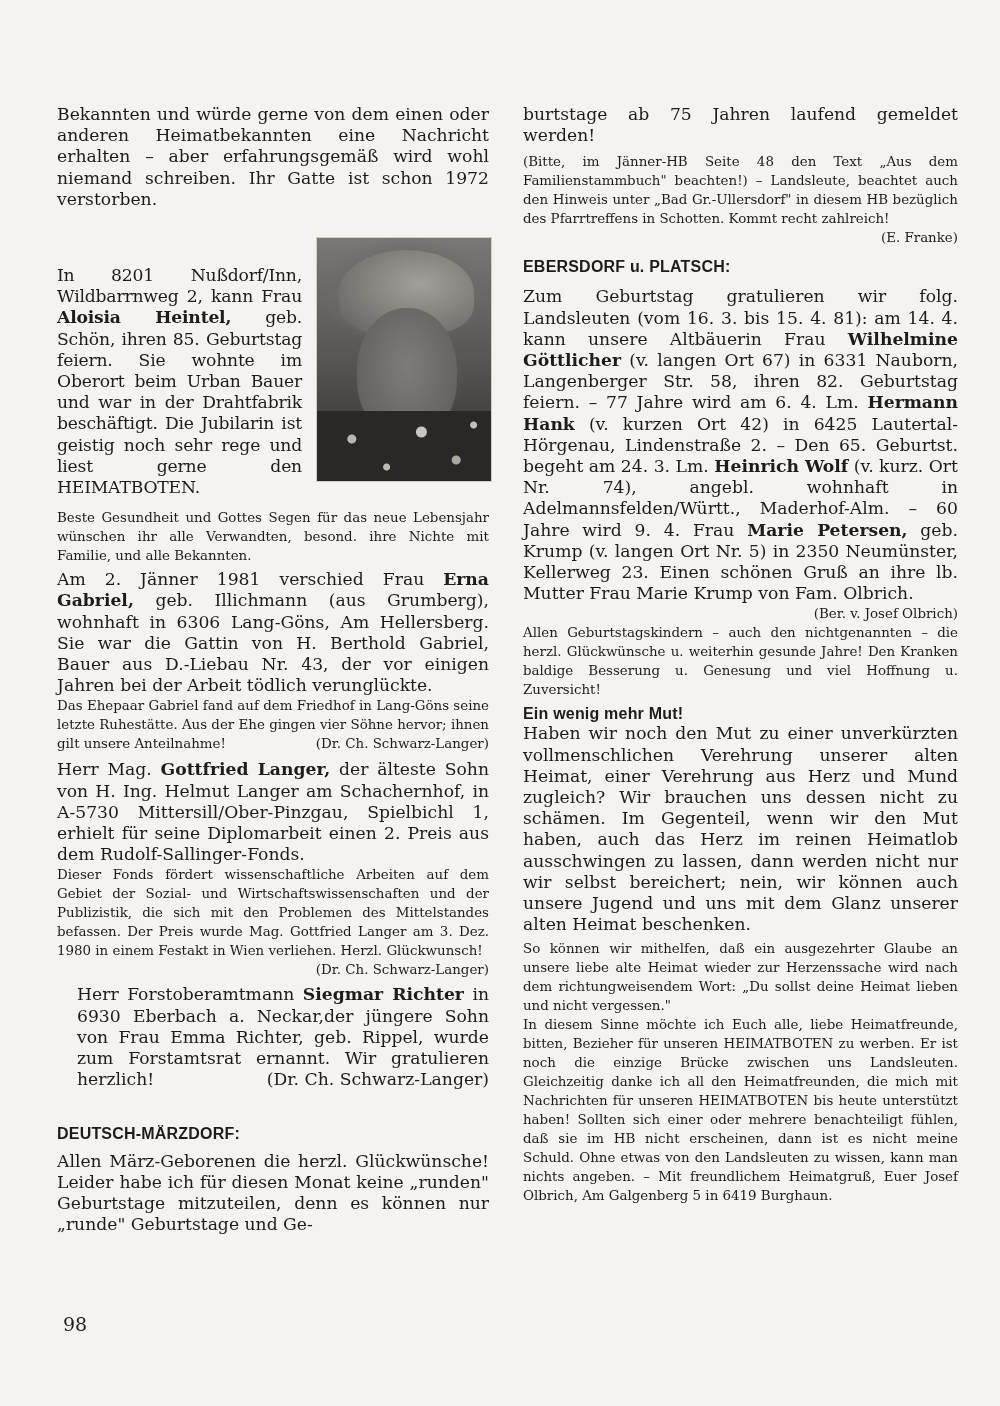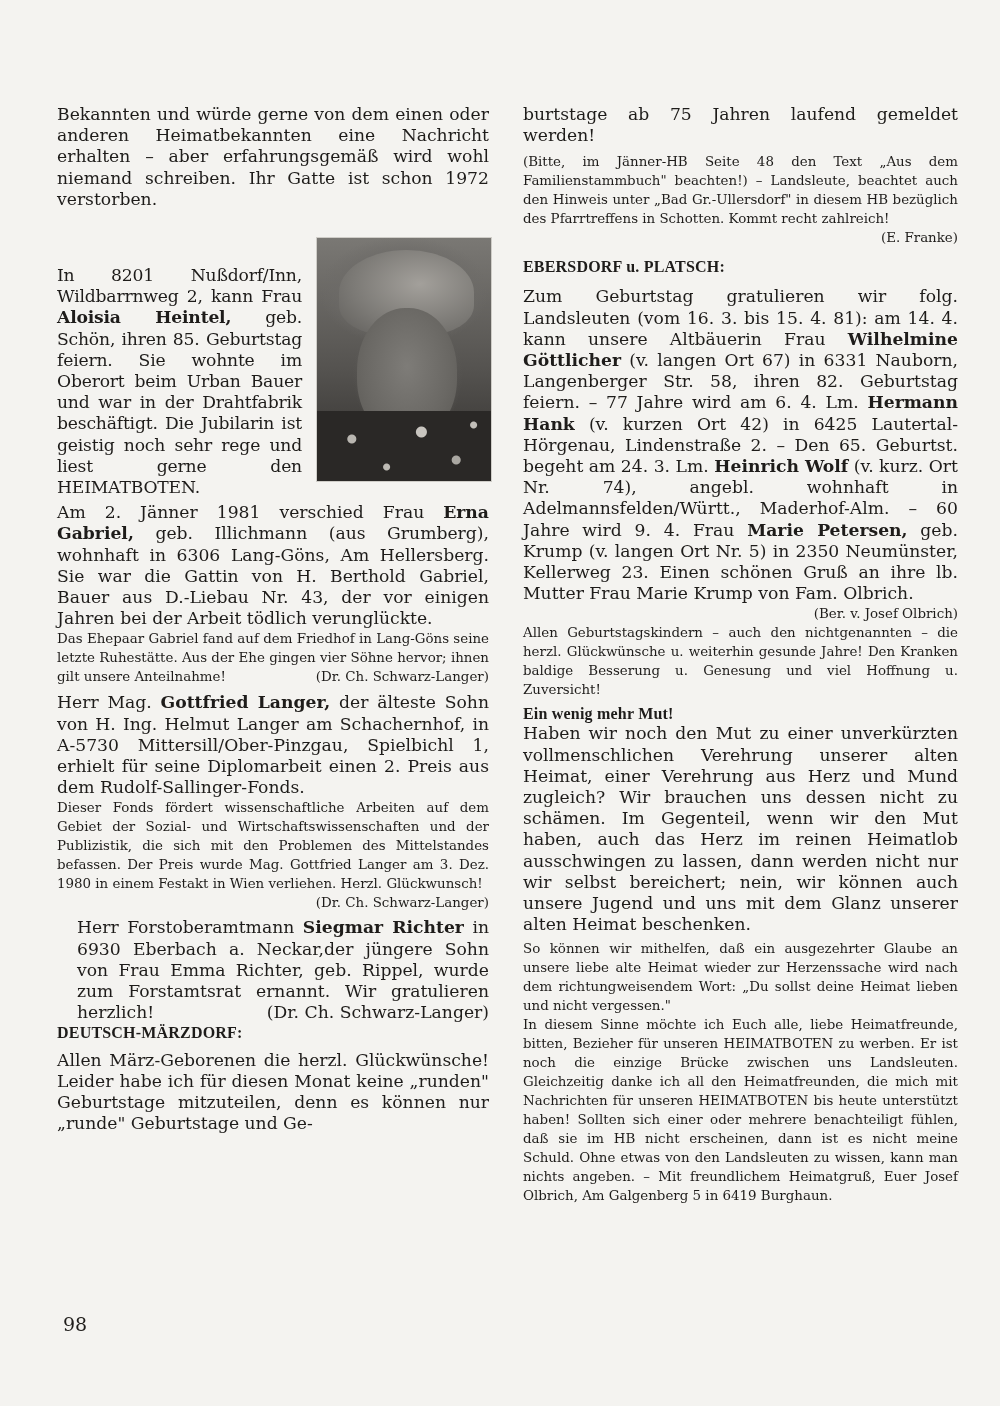--- a/index.html
+++ b/index.html
@@ -9,21 +9,21 @@
       color: #1e1c1a;
       font-family: "DejaVu Serif", "Liberation Serif", serif;
       position: relative; overflow: hidden;
     }
     .page { position: absolute; left: 0; top: 0; width: 1000px; height: 1400px; }
     .col { position: absolute; top: 100px; }
     .col-left { left: 57px; width: 432px; }
     .col-right { left: 523px; width: 435px; }
     .lg { font-size: 17.2px; line-height: 21.2px; text-align: justify; margin: 0; }
     .sm { font-size: 13.4px; line-height: 19px; text-align: justify; margin: 0; }
-    .heading { font-family: Liberation Serif, serif; font-weight: bold; font-size: 16px; margin: 0; letter-spacing: 0.2px; }
+    .heading { font-family: Liberation Sans, sans-serif; font-weight: bold; font-size: 16px; margin: 0; letter-spacing: 0.2px; }
     .sig { float: right; }
     b { font-weight: bold; }
     .photo {
       position: absolute; left: 316px; top: 237px; width: 174px; height: 243px;
       background:
         radial-gradient(ellipse 55px 70px at 52% 56%, #6c6a67 0%, #5d5b58 55%, rgba(90,88,85,0) 100%),
         radial-gradient(ellipse 85px 55px at 50% 22%, #8d8b87 0%, #6d6b68 60%, rgba(60,58,55,0) 100%),
         linear-gradient(180deg, #7a7874 0%, #54524f 55%, #2e2c2a 100%);
       border: 1px solid #cfcdc8;
     }
@@ -55,20 +55,21 @@
 <div class="page">
 
   <div class="col col-left">
     <p class="lg" style="margin-top:4px">Bekannten und würde gerne von dem einen oder anderen Heimatbekannten eine Nachricht erhalten – aber erfahrungsgemäß wird wohl niemand schreiben. Ihr Gatte ist schon 1972 verstorben.</p>
 
     <div style="margin-top:55px; width:245px; letter-spacing:-0.2px;">
       <p class="lg" style="text-align:justify;">
         <span>In 8201 Nußdorf/Inn, Wildbarrnweg 2, kann Frau </span><b>Aloisia Heintel,</b><span> geb. Schön, ihren 85. Geburtstag feiern. Sie wohnte im Oberort beim Urban Bauer und war in der Drahtfabrik beschäftigt. Die Jubilarin ist geistig noch sehr rege und liest gerne den HEIMATBOTEN.</span>
       </p>
     </div>
+    <p class="sm" style="margin-top:10px">Beste Gesundheit und Gottes Segen für das neue Lebensjahr wünschen ihr alle Verwandten, besond. ihre Nichte mit Familie, und alle Bekannten.</p>
 
     <div style="margin-top:4px;">
       <p class="lg">
         <span>Am 2. Jänner 1981 verschied Frau </span><b>Erna Gabriel,</b><span> geb. Illichmann (aus Grumberg), wohnhaft in 6306 Lang-Göns, Am Hellersberg. Sie war die Gattin von H. Berthold Gabriel, Bauer aus D.-Liebau Nr. 43, der vor einigen Jahren bei der Arbeit tödlich verunglückte.</span>
       </p>
       <p class="sm">
         <span>Das Ehepaar Gabriel fand auf dem Friedhof in Lang-Göns seine letzte Ruhestätte. Aus der Ehe gingen vier Söhne hervor; ihnen gilt unsere Anteilnahme!</span>
         <span class="sig">(Dr. Ch. Schwarz-Langer)</span>
       </p>
     </div>
@@ -83,21 +84,21 @@
       </p>
     </div>
 
     <div style="margin-top:24px; clear:both;margin-left:20px;">
       <p class="lg">
         <span>Herr Forstoberamtmann </span><b>Siegmar Richter</b><span> in 6930 Eberbach a. Neckar,der jüngere Sohn von Frau Emma Richter, geb. Rippel, wurde zum Forstamtsrat ernannt. Wir gratulieren herzlich!</span>
         <span class="sig">(Dr. Ch. Schwarz-Langer)</span>
       </p>
     </div>
 
-    <div style="clear:both;">
+    <div style="margin-top:34px; clear:both;">
       <h2 class="heading">DEUTSCH-MÄRZDORF:</h2>
       <p class="lg" style="margin-top:8px">Allen März-Geborenen die herzl. Glückwünsche! Leider habe ich für diesen Monat keine „runden" Geburtstage mitzuteilen, denn es können nur „runde" Geburtstage und Ge-</p>
     </div>
   </div>
 
   <div class="photo" title="Portrait photo of Aloisia Heintel">
     <div class="hair"></div>
     <div class="face"></div>
     <div class="dress"></div>
   </div>

